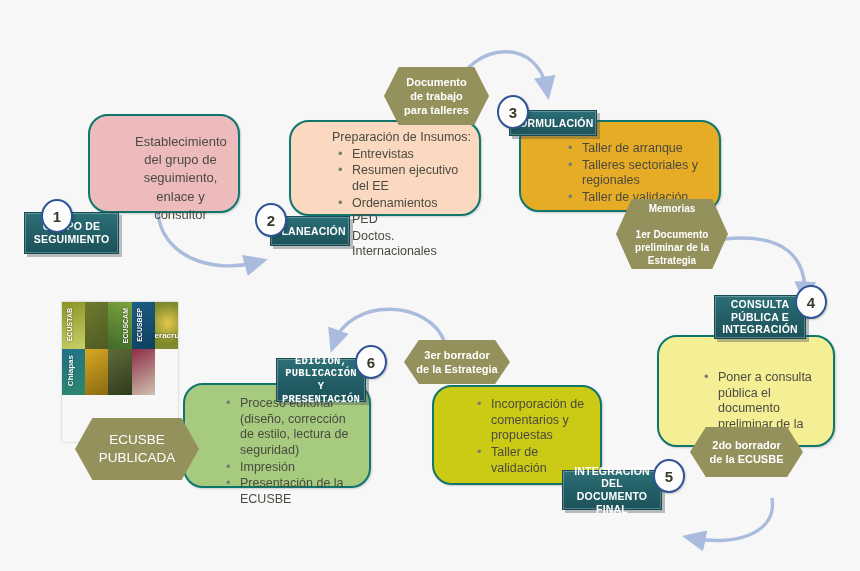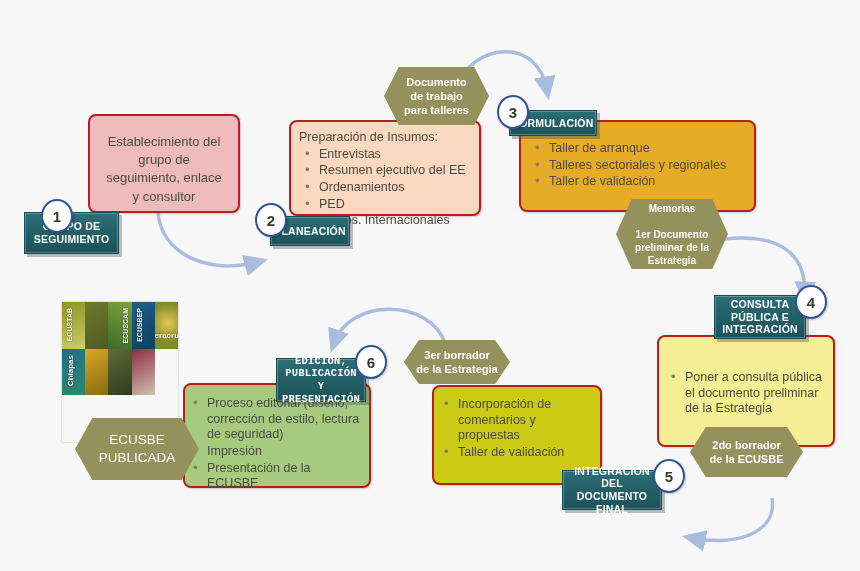--- a/index.html
+++ b/index.html
@@ -7,27 +7,28 @@
     width:860px;height:571px;
     background:#f7f7f7;
     font-family:"Liberation Sans", sans-serif;
     overflow:hidden;
   }
   #stage{position:relative;width:860px;height:571px;background:#f7f7f7;}
 
   
   .panel{
     position:absolute;
-    border:2px solid #b91c1c;
-    border-radius:8px;
+    border:2px solid #0f766e;
+    border-radius:20px;
     box-sizing:border-box;
     color:#4a4a42;
     font-size:12.5px;
     line-height:1.25;
     box-shadow:1px 1px 2px rgba(0,0,0,.18);
+    padding-left:33px;
   }
   .panel .ptext{padding:10px 12px;}
   .panel ul{margin:0;padding:0;list-style:none;}
   .panel li{position:relative;padding-left:20px;margin:1px 0;}
   .panel li:before{content:"•";position:absolute;left:6px;top:-1px;color:#7a7a70;font-size:13px;}
   .lead{margin:0 0 1px 0;}
 
   
   .banner{
     position:absolute;
@@ -145,21 +146,21 @@
       </ul>
     </div>
   </div>
   <div class="banner" style="left:270px;top:216px;width:80px;height:30px;white-space:pre-line;">PLANEACIÓN</div>
   <div class="badge" style="left:255px;top:203px;">2</div>
 
   <div class="hex" style="left:384px;top:67px;width:105px;height:58px;white-space:pre-line;">Documento
 de trabajo
 para talleres</div>
 
-  <div class="panel" style="left:519px;top:120px;width:237px;height:92px;background:#e6ac25;">
+  <div class="panel" style="left:519px;top:120px;width:202px;height:92px;background:#e6ac25;">
     <div class="ptext" style="padding:18px 8px 8px 8px;">
       <ul>
         <li>Taller de arranque</li>
         <li>Talleres sectoriales y  regionales</li>
         <li>Taller de validación</li>
       </ul>
     </div>
   </div>
   <div class="banner" style="left:509px;top:110px;width:88px;height:26px;white-space:pre-line;">FORMULACIÓN</div>
   <div class="badge" style="left:497px;top:95px;">3</div>

